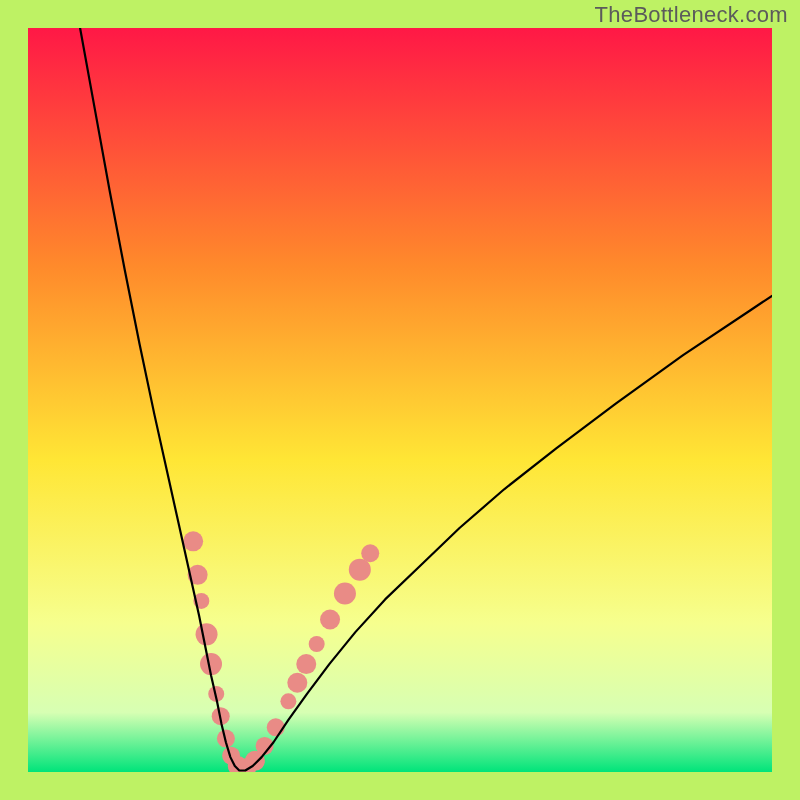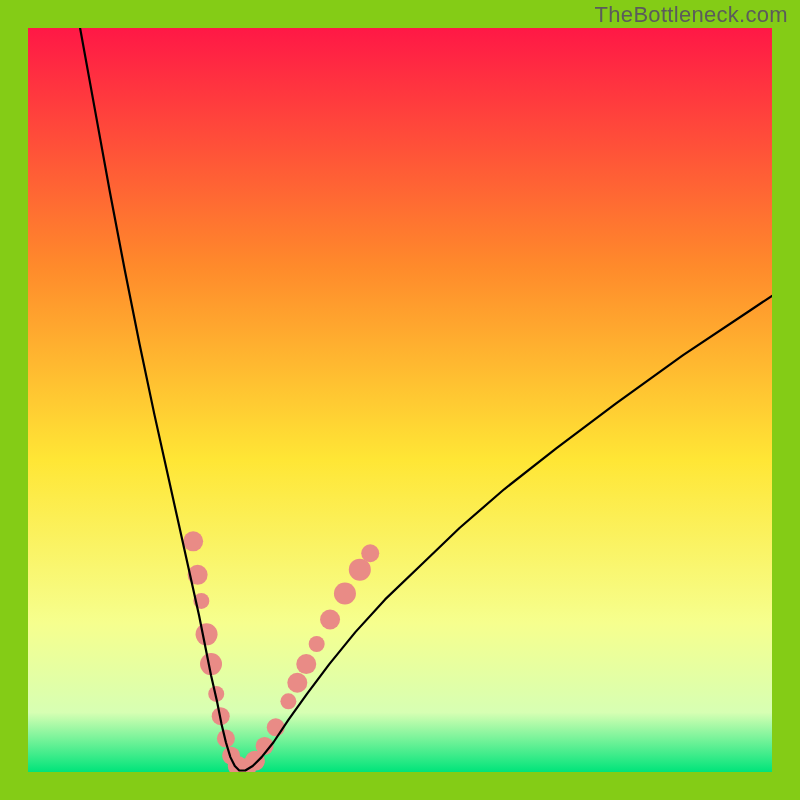--- a/index.html
+++ b/index.html
@@ -7,21 +7,21 @@
     padding: 0;
     width: 800px;
     height: 800px;
     overflow: hidden;
     font-family: Arial, Helvetica, sans-serif;
   }
   .frame {
     position: relative;
     width: 800px;
     height: 800px;
-    background: #84cc16;
+    background: #bef264;
   }
   .watermark {
     position: absolute;
     top: 2px;
     right: 12px;
     color: #5b5b5b;
     font-size: 22px;
     font-weight: 400;
     letter-spacing: 0.3px;
     z-index: 5;

